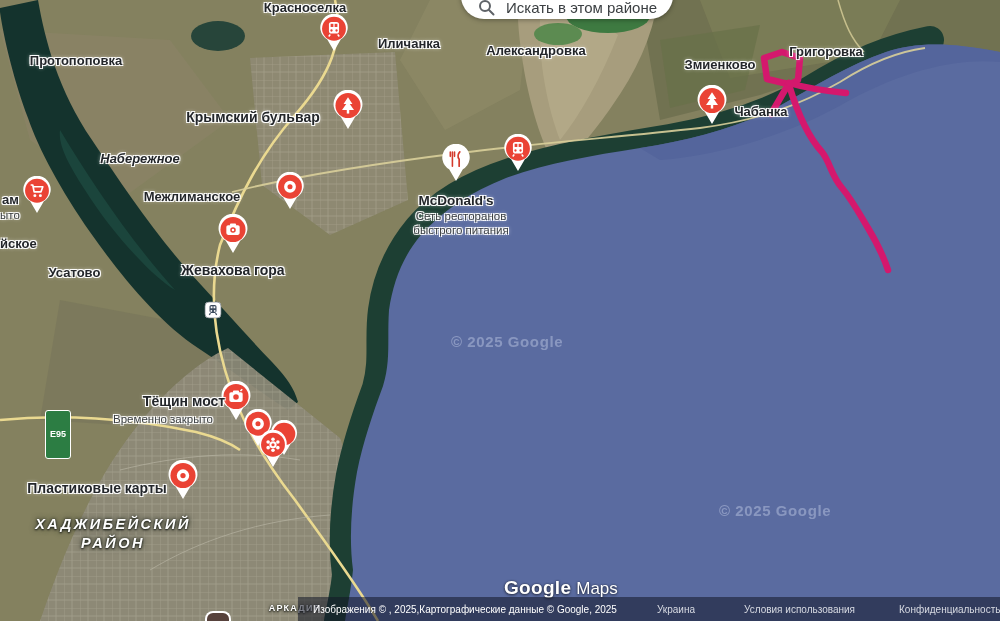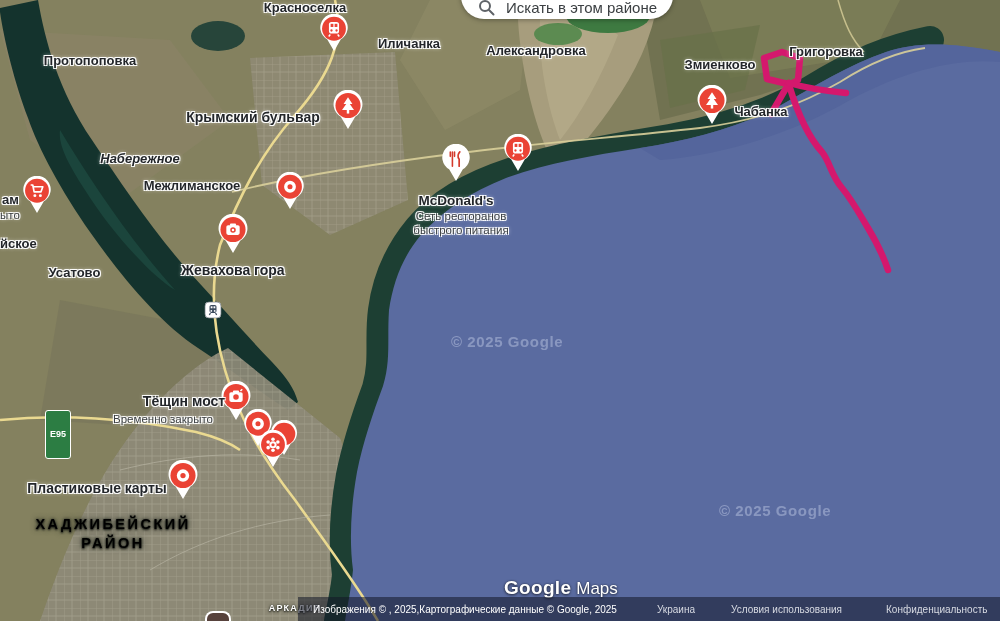--- a/index.html
+++ b/index.html
@@ -10,22 +10,22 @@
   
   .lbl{position:absolute;transform:translate(-50%,-50%);white-space:nowrap;
        font-weight:bold;font-size:13px;color:#23262a;
        text-shadow:-1px -1px 0 rgba(255,255,255,.95),1px -1px 0 rgba(255,255,255,.95),
                    -1px 1px 0 rgba(255,255,255,.95),1px 1px 0 rgba(255,255,255,.95),
                    0 0 4px rgba(255,255,255,.9);}
   .lbl.big{font-size:14px;}
   .lbl.poi{font-size:13.5px;}
   .lbl.sub{font-weight:normal;font-size:11.5px;color:#3c4043;}
   .lbl.edge{transform:translateY(-50%);}
-  .lbl.district{color:#000000;font-size:14.5px;letter-spacing:2.5px;
-       text-shadow:0 0 3px rgba(40,45,35,.9),0 0 6px rgba(40,45,35,.9),0 1px 2px rgba(0,0,0,.8);}
+  .lbl.district{color:#ffffff;font-size:14.5px;letter-spacing:2.5px;
+       text-shadow:0 0 3px rgba(40,45,35,.9),0 0 6px rgba(40,45,35,.9),0 1px 2px rgba(0,0,0,.8);font-style:italic;}
   .lbl.areacaps{color:#fff;font-size:9px;letter-spacing:1.2px;
        text-shadow:0 0 3px rgba(40,45,35,.95),0 1px 2px rgba(0,0,0,.9);}
 
   
   .pin{position:absolute;transform:translate(-50%,-100%);}
   .badge{position:absolute;transform:translate(-50%,-50%);}
 
   
   .wm{position:absolute;transform:translate(-50%,-50%);font-size:15px;letter-spacing:.6px;
       color:rgba(215,224,245,.38);font-weight:bold;white-space:nowrap;}
@@ -249,24 +249,24 @@
       <circle cx="15" cy="14" r="11.3" fill="#EA4335"></circle>
       <circle cx="15" cy="14" r="4" fill="none" stroke="#fff" stroke-width="3.2"></circle>
     </svg>
   </div>
 
   <div class="cutpin"></div>
 
   <div class="lbl" style="left:305px;top:7px;">Красноселка</div>
   <div class="lbl" style="left:409px;top:43px;">Иличанка</div>
   <div class="lbl" style="left:536px;top:50px;">Александровка</div>
-  <div class="lbl" style="left:90px;top:60px;">Протопоповка</div>
+  <div class="lbl" style="left:76px;top:60px;">Протопоповка</div>
   <div class="lbl big" style="left:253px;top:117px;">Крымский бульвар</div>
   <div class="lbl" style="left:140px;top:158px;font-style:italic;">Набережное</div>
-  <div class="lbl" style="left:188px;top:185px;padding-left:8px;">Межлиманское</div>
+  <div class="lbl" style="left:188px;top:196px;padding-left:8px;">Межлиманское</div>
   <div class="lbl poi" style="left:456px;top:200px;">McDonald's</div>
   <div class="lbl sub" style="left:461px;top:216px;">Сеть ресторанов</div>
   <div class="lbl sub" style="left:461px;top:230px;">быстрого питания</div>
   <div class="lbl big" style="left:233px;top:270px;">Жевахова гора</div>
   <div class="lbl" style="left:57px;top:272px;padding-left:35px;">Усатово</div>
   <div class="lbl edge" style="left:2px;top:199px;text-align:center;">ам</div>
   <div class="lbl edge sub" style="left:0px;top:215px;">ыто</div>
   <div class="lbl edge" style="left:0px;top:243px;">йское</div>
   <div class="lbl big" style="left:184px;top:401px;">Тёщин мост</div>
   <div class="lbl sub" style="left:163px;top:419px;">Временно закрыто</div>
@@ -288,17 +288,17 @@
 
   <div class="roadbadge">E95</div>
 
   <div class="gmaps-logo">
     <span class="g1">Google</span><span class="g2">Maps</span>
   </div>
 
   <div class="attrib">
     <span>Изображения © , 2025,Картографические данные © Google, 2025</span>
     <span class="link" style="margin-left:40px;">Украина</span>
-    <span class="link" style="margin-left:36px;">Условия использования</span>
+    <span class="link" style="margin-left:49px;">Условия использования</span>
     <span class="link" style="margin-left:44px;">Конфиденциальность</span>
   </div>
 
 </div>
 
 </body></html>

